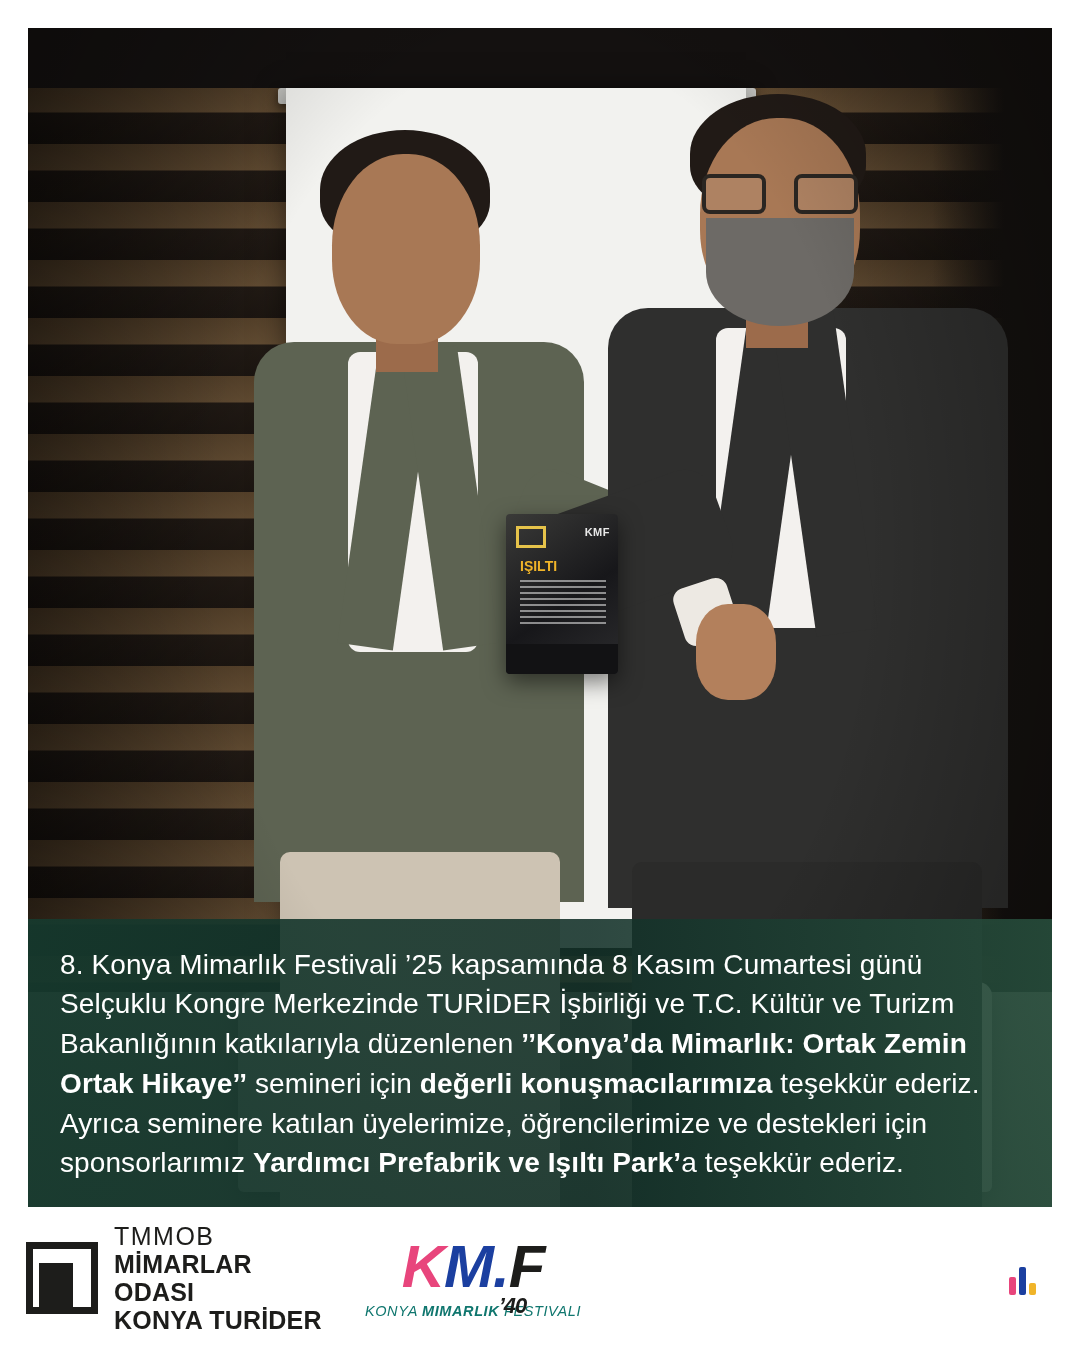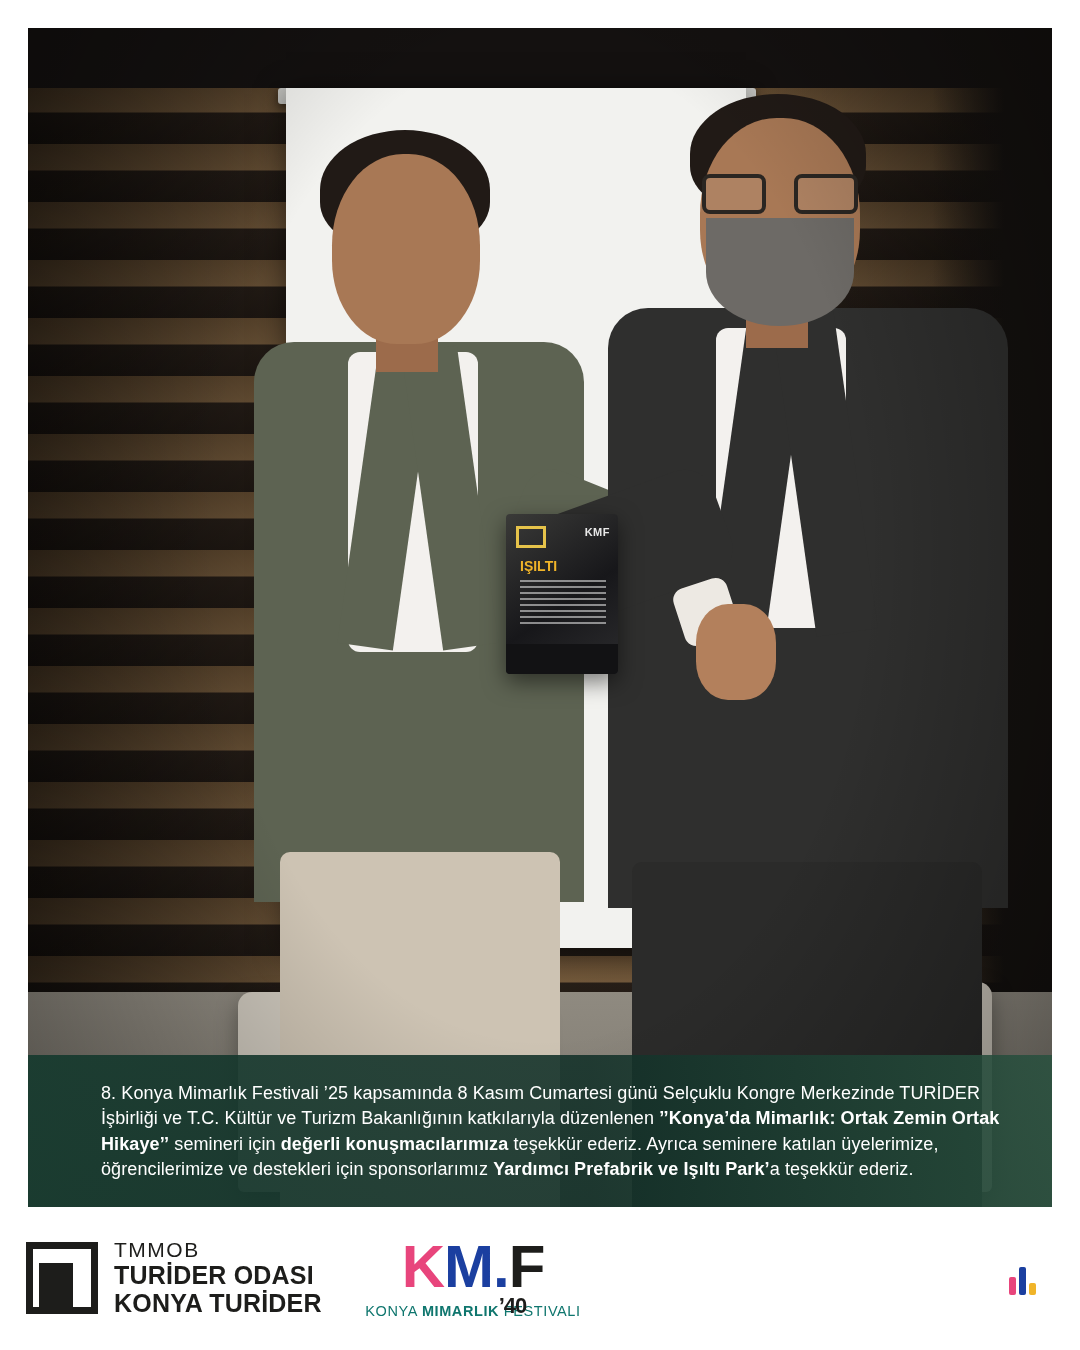--- a/index.html
+++ b/index.html
@@ -195,24 +195,23 @@
 
   
   .caption {
     position: absolute;
     left: 28px; right: 28px; bottom: 143px;
     padding: 26px 30px 24px 32px;
     background: linear-gradient(to right, rgba(22,58,46,.92), rgba(18,48,40,.88) 55%, rgba(40,80,62,.86));
     color: #ffffff;
   }
   .caption p {
-    font-size: 18px;
+    font-size: 28px;
     line-height: 1.42;
     letter-spacing: .1px;
-    margin-left: 41px;
   }
   .caption b { font-weight: 700; }
 
   
   .footer {
     position: absolute; left: 0; right: 0; bottom: 0; height: 143px;
     background: #ffffff;
   }
   .logo-tmmob {
     position: absolute; left: 8px; top: 8px;
@@ -225,29 +224,29 @@
     width: 72px; height: 72px;
     border: 7px solid #1d1d1b;
     position: relative; flex: none;
   }
   .tmmob-mark::after {
     content: ""; position: absolute;
     left: 6px; top: 14px; width: 34px; height: 44px;
     background: #1d1d1b;
   }
   .tmmob-text { color: #1d1d1b; line-height: 1.12; }
-  .tmmob-text .l1 { font-size: 21px; letter-spacing: 1.5px; }
+  .tmmob-text .l1 { font-size: 25px; letter-spacing: 1.5px; }
   .tmmob-text .l2 { font-size: 25px; font-weight: 700; letter-spacing: .2px; }
   .tmmob-text .l3 { font-size: 25px; font-weight: 700; letter-spacing: .2px; }
 
   .logo-kmf {
     position: absolute; left: 348px; top: 8px;
     width: 250px; height: 125px;
     background: #ffffff;
-    display: flex; flex-direction: column; align-items: center; justify-content: center;
+    display: flex; flex-direction: column; align-items: center; justify-content: center; font-style: italic;
   }
   .kmf-main {
     font-size: 60px; font-weight: 700; letter-spacing: -1px;
     line-height: 1; position: relative;
   }
   .kmf-main .k { color: #e8457c; }
   .kmf-main .m { color: #1b3fa0; }
   .kmf-main .dot { color: #1b3fa0; }
   .kmf-main .f { color: #1d1d1b; }
   .kmf-year {
@@ -345,21 +344,21 @@
   <div class="caption">
     <p id="caption-text"><span>8. Konya Mimarlık Festivali ’25 kapsamında 8 Kasım Cumartesi günü Selçuklu Kongre Merkezinde TURİDER İşbirliği ve T.C. Kültür ve Turizm Bakanlığının katkılarıyla düzenlenen </span><b>’’Konya’da Mimarlık: Ortak Zemin Ortak Hikaye’’</b><span> semineri için </span><b>değerli konuşmacılarımıza</b><span> teşekkür ederiz. Ayrıca seminere katılan üyelerimize, öğrencilerimize ve destekleri için sponsorlarımız </span><b>Yardımcı Prefabrik ve Işıltı Park’</b><span>a teşekkür ederiz.</span></p>
   </div>
 
   <div class="footer">
 
     <div class="logo-tmmob">
       <div class="tmmob-mark"></div>
       <div class="tmmob-text">
         <div class="l1">TMMOB</div>
-        <div class="l2">TURİDER ODASI</div>
+        <div class="l2">MİMARLAR ODASI</div>
         <div class="l3">KONYA TURİDER</div>
       </div>
     </div>
 
     <div class="logo-kmf">
       <div class="kmf-main">
         <span class="k">K</span><span class="m">M</span><span class="dot">.</span><span class="f">F</span>
         <span class="kmf-year">’40</span>
       </div>
       <div class="kmf-sub"><span>KONYA </span><b>MIMARLIK </b><span>FESTIVALI</span></div>

